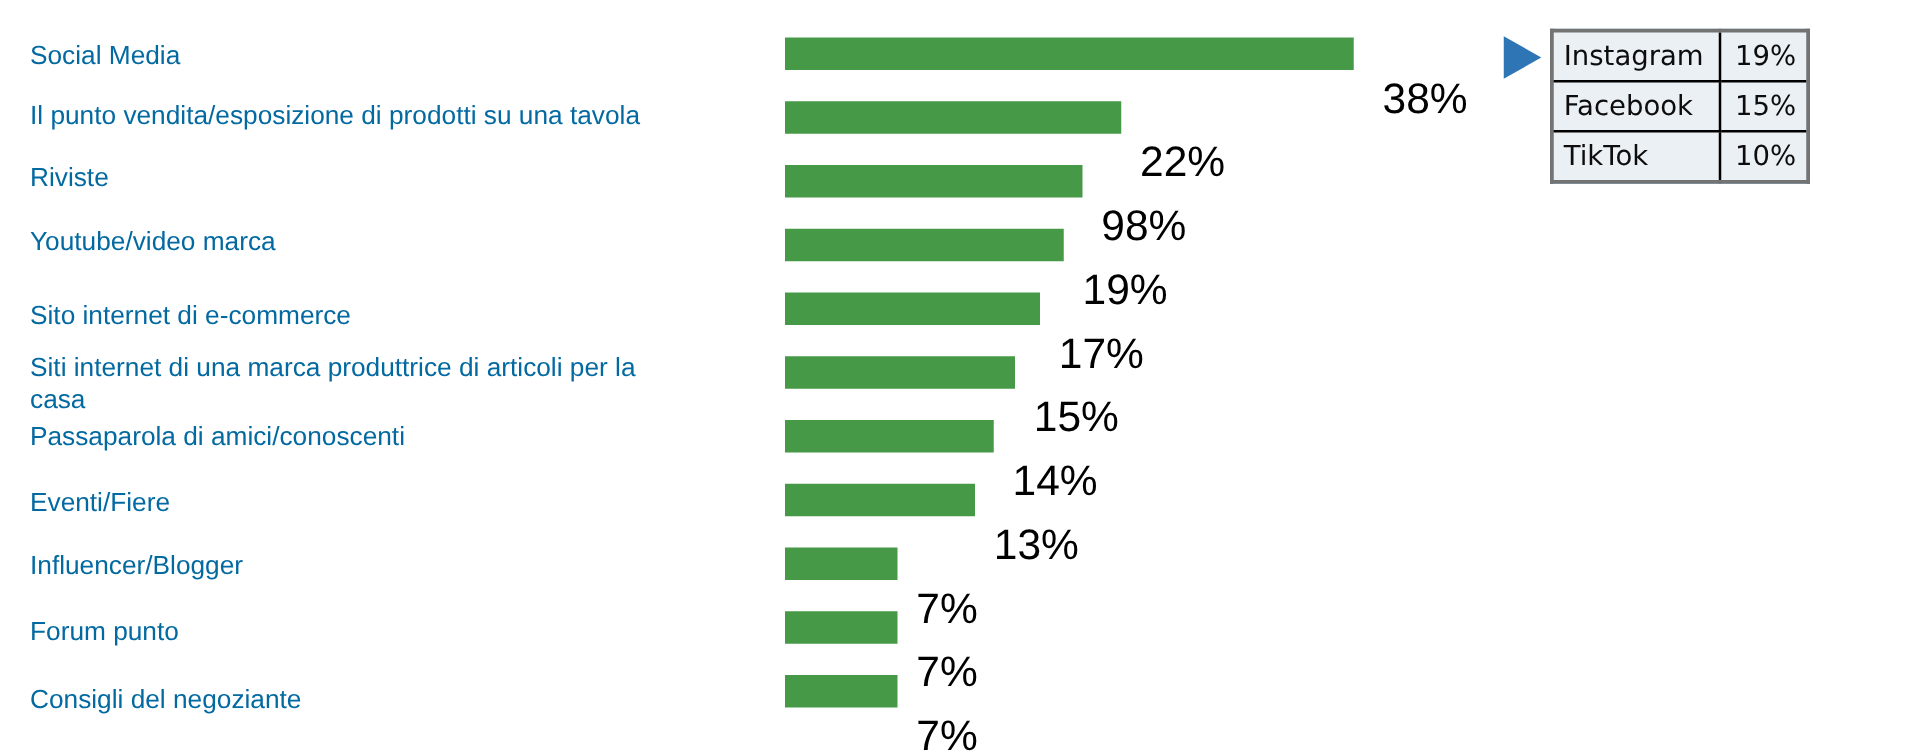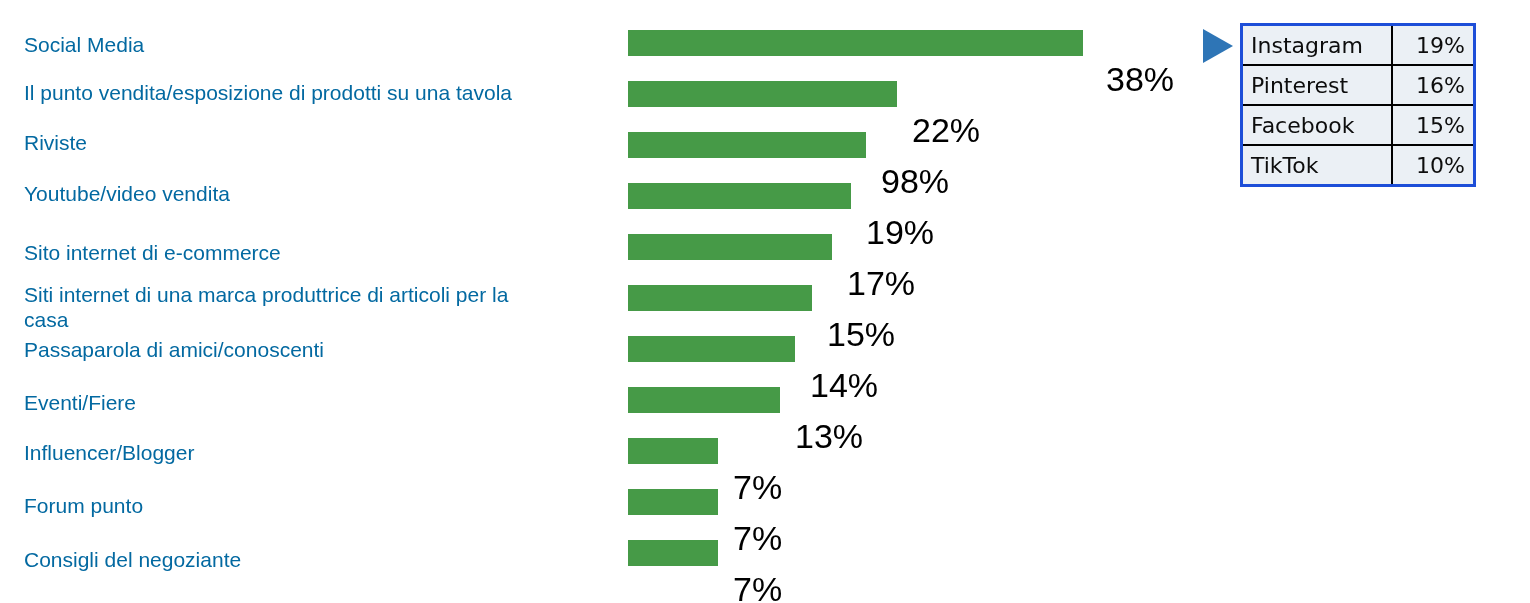--- a/index.html
+++ b/index.html
@@ -64,23 +64,23 @@
     border-top: 17px solid transparent;
     border-bottom: 17px solid transparent;
     border-left: 30px solid #2e75b6;
   }
 
   
   .side-table {
     position: absolute;
     left: 1240px;
     top: 23px;
-    width: 236px;
+    width: 208px;
     border-collapse: collapse;
-    border: 3px solid #1d4ed8;
+    border: 3px solid #737373;
     background: #7dd3fc;
   }
   .side-table td {
     border: 2px solid #000000;
     height: 38px;
     padding: 0 8px;
     font-size: 22px;
     font-family: "DejaVu Sans", sans-serif;
     color: #0d0d0d;
     background: #ebf0f5;
@@ -95,21 +95,21 @@
   }
 </style>
 </head>
 <body>
 
 <div id="stage">
 
   <div class="cat-label" style="top:32px;">Social Media</div>
   <div class="cat-label" style="top:80px;">Il punto vendita/esposizione di prodotti su una tavola</div>
   <div class="cat-label" style="top:130px;">Riviste</div>
-  <div class="cat-label" style="top:181px;">Youtube/video vendita</div>
+  <div class="cat-label" style="top:181px;">Youtube/video marca</div>
   <div class="cat-label" style="top:240px;">Sito internet di e-commerce</div>
   <div class="cat-label" style="top:282px;">Siti internet di una marca produttrice di articoli per la
 casa</div>
   <div class="cat-label" style="top:337px;">Passaparola di amici/conoscenti</div>
   <div class="cat-label" style="top:390px;">Eventi/Fiere</div>
   <div class="cat-label" style="top:440px;">Influencer/Blogger</div>
   <div class="cat-label" style="top:493px;">Forum punto</div>
   <div class="cat-label" style="top:547px;">Consigli del negoziante</div>
 
   <div class="bar" style="top:30px;  width:455px;"></div>
@@ -139,24 +139,20 @@
 
   <div class="callout-arrow"></div>
 
   <table class="side-table">
     <tbody>
       <tr>
         <td class="name">Instagram</td>
         <td class="val">19%</td>
       </tr>
       <tr>
-        <td class="name">Pinterest</td>
-        <td class="val">16%</td>
-      </tr>
-      <tr>
         <td class="name">Facebook</td>
         <td class="val">15%</td>
       </tr>
       <tr>
         <td class="name">TikTok</td>
         <td class="val">10%</td>
       </tr>
     </tbody>
   </table>
 

